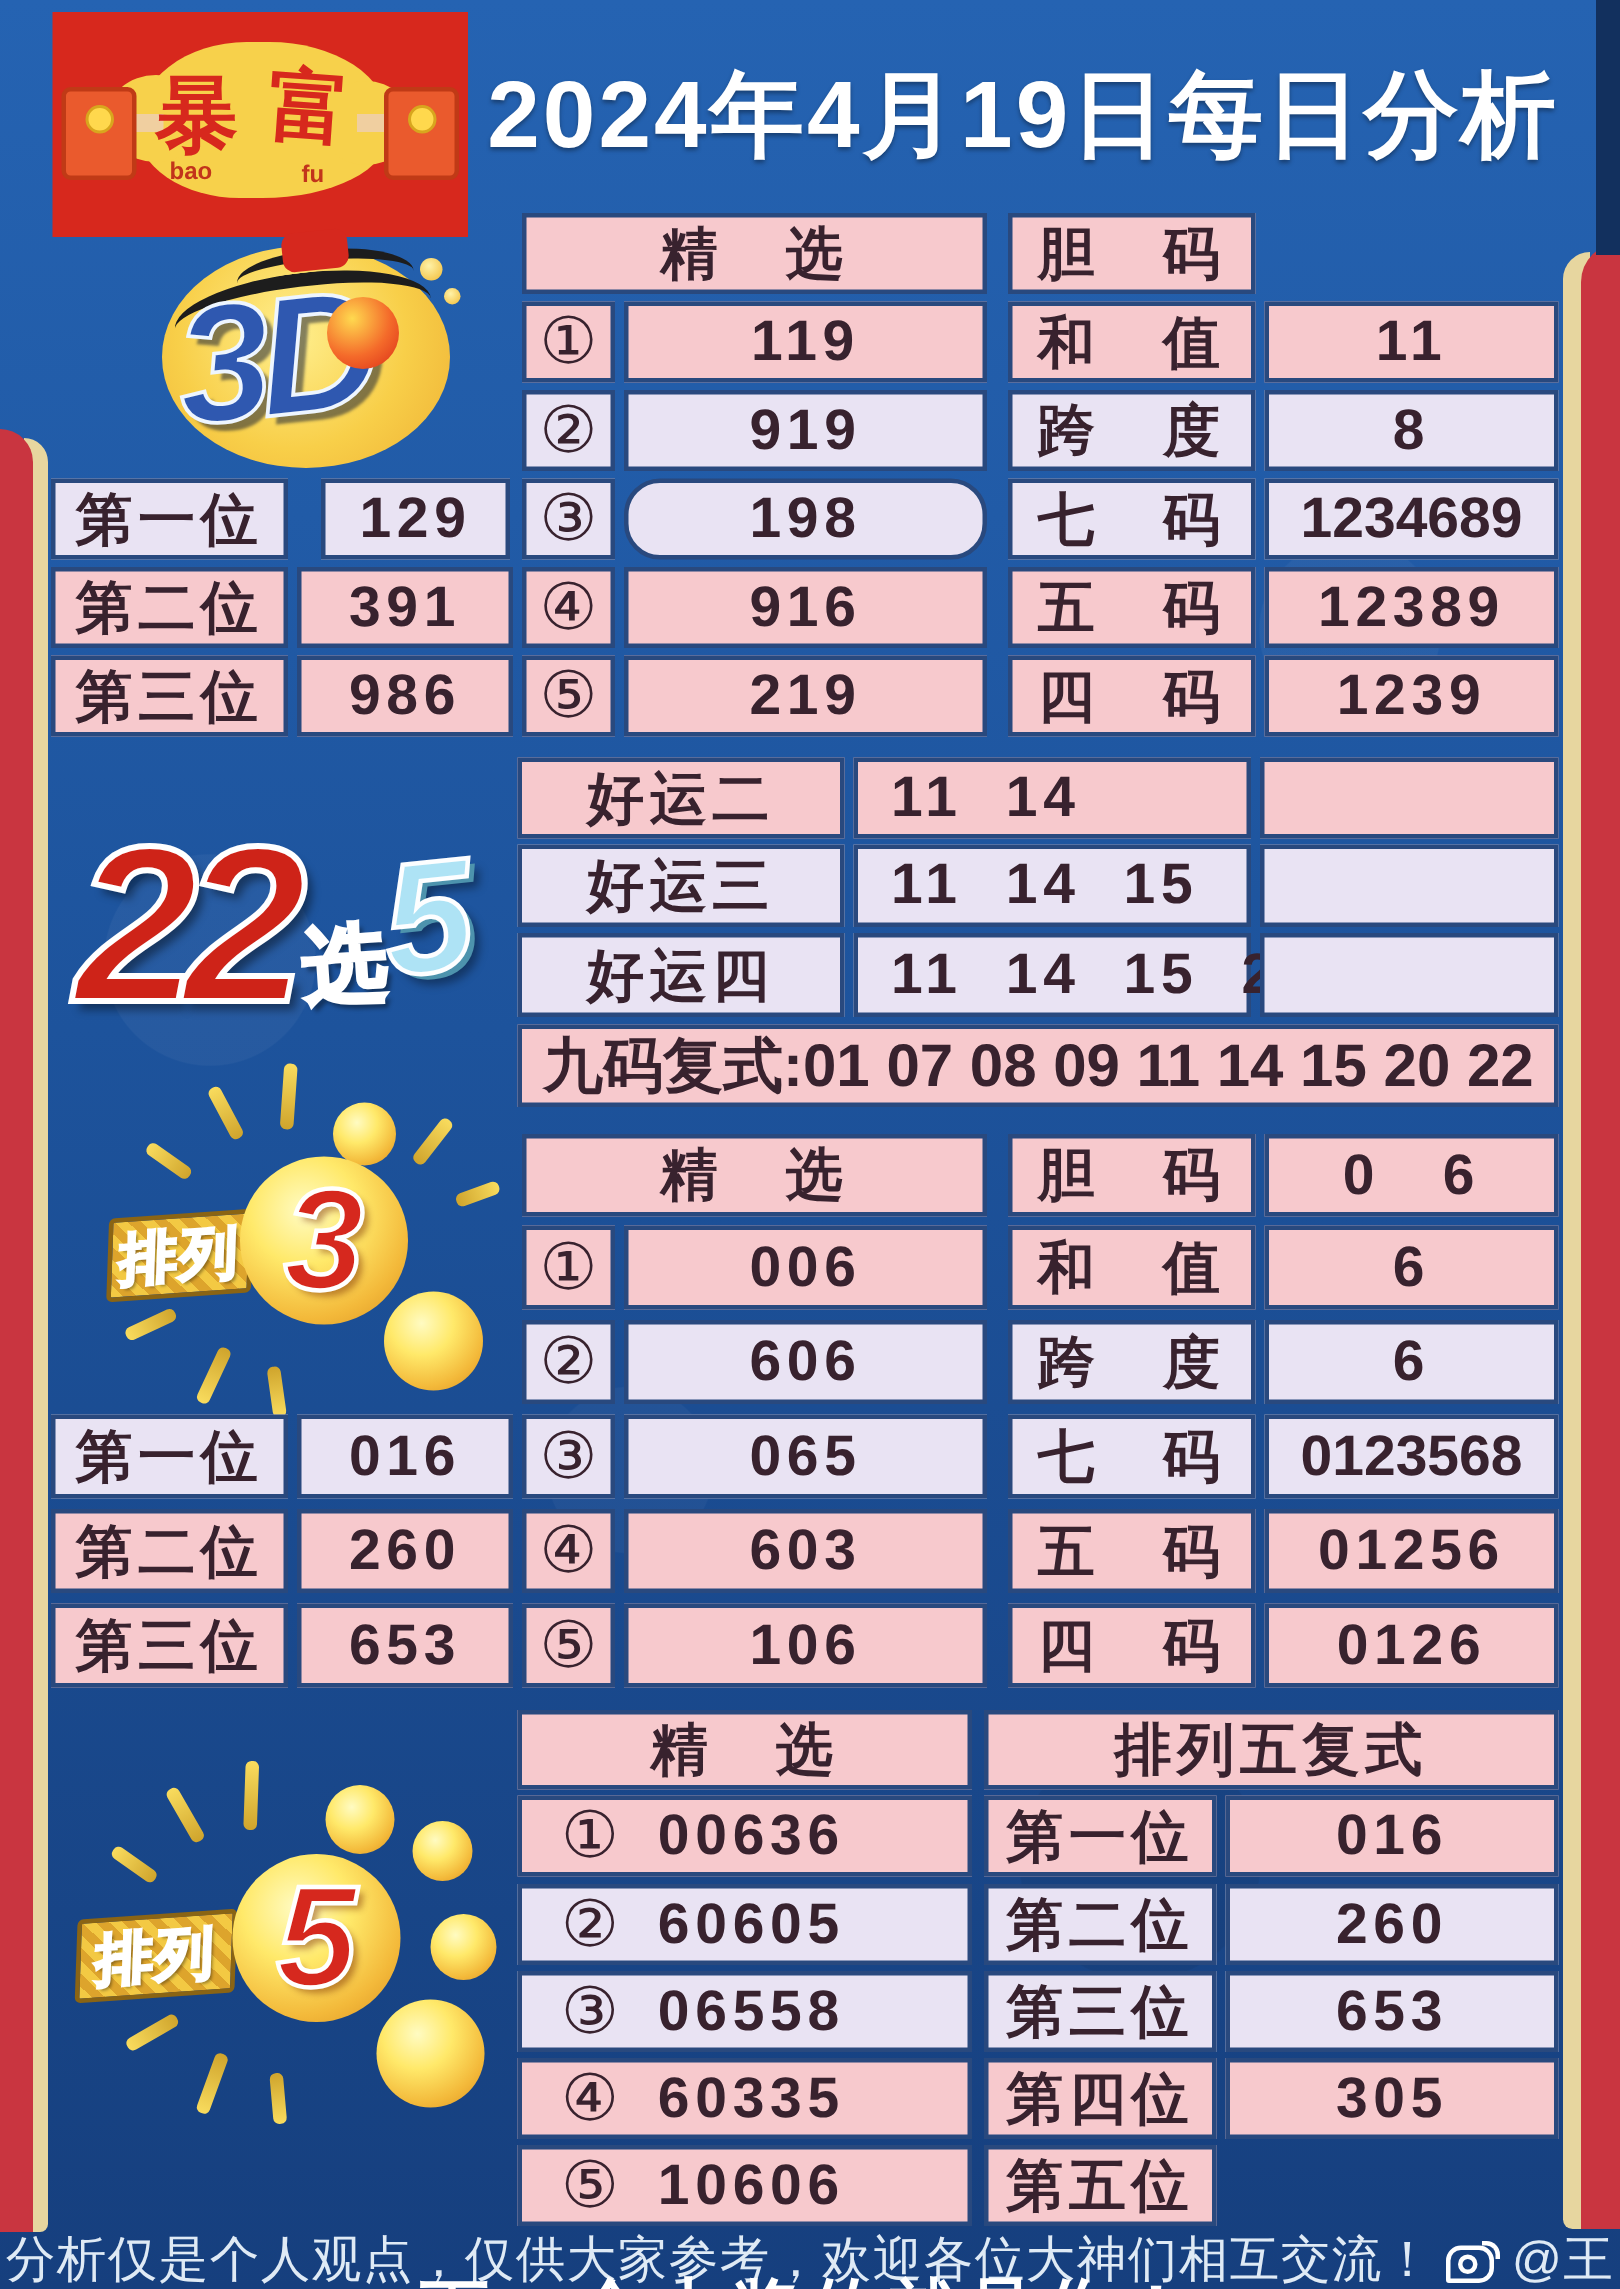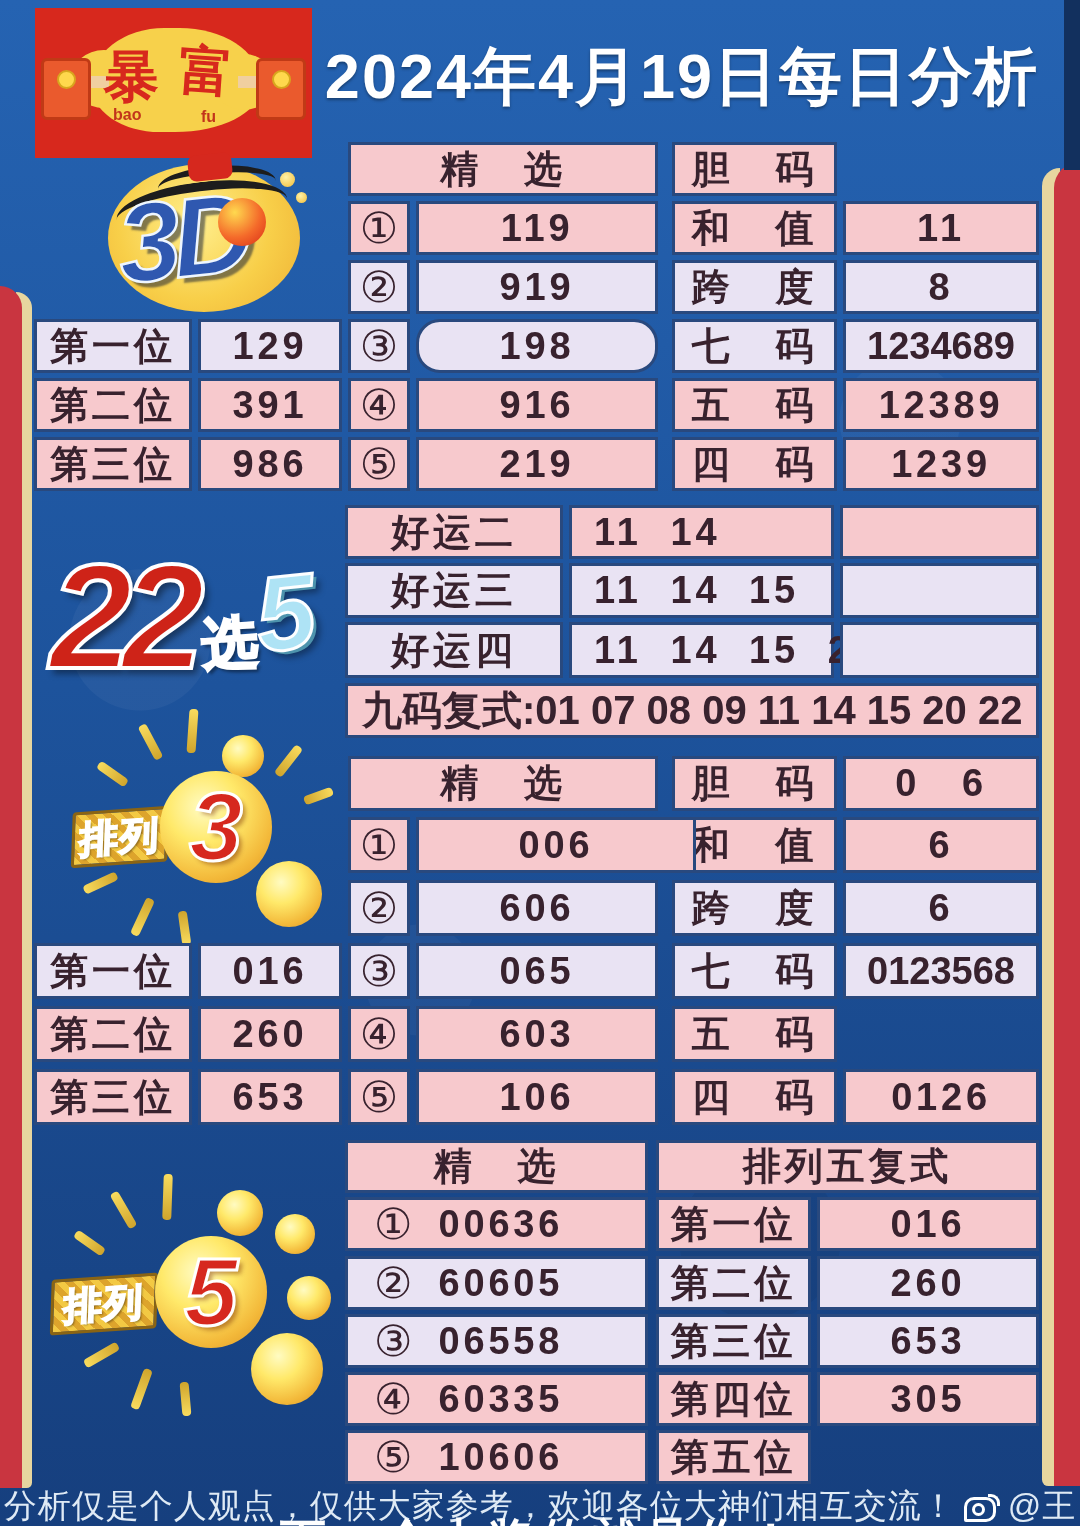--- a/index.html
+++ b/index.html
@@ -169,21 +169,21 @@
     <div class="cell pk num" style="width:62px;">④</div>
     <div class="cell pk" style="width:242px;">916</div>
   </div>
   <div class="row" style="left:348px;top:437px;height:54px;">
     <div class="cell pk num" style="width:62px;">⑤</div>
     <div class="cell pk" style="width:242px;">219</div>
   </div>
 
   <div class="row" style="left:34px;top:319px;height:54px;">
     <div class="cell lv" style="width:158px;">第一位</div>
-    <div class="cell lv" style="width:144px;">129</div>
+    <div class="cell lv" style="width:126px;margin-left:16px;">129</div>
   </div>
   <div class="row" style="left:34px;top:378px;height:54px;">
     <div class="cell pk" style="width:158px;">第二位</div>
     <div class="cell pk" style="width:144px;">391</div>
   </div>
   <div class="row" style="left:34px;top:437px;height:54px;">
     <div class="cell pk" style="width:158px;">第三位</div>
     <div class="cell pk" style="width:144px;">986</div>
   </div>
 
@@ -242,29 +242,30 @@
   <div class="row" style="left:672px;top:880px;height:56px;">
     <div class="cell lv" style="width:165px;">跨　度</div>
     <div class="cell lv" style="width:196px;">6</div>
   </div>
   <div class="row" style="left:672px;top:943px;height:56px;">
     <div class="cell lv" style="width:165px;">七　码</div>
     <div class="cell lv" style="width:196px;letter-spacing:0;">0123568</div>
   </div>
   <div class="row" style="left:672px;top:1006px;height:56px;">
     <div class="cell pk" style="width:165px;">五　码</div>
+    <div class="cell pk" style="width:196px;">01256</div>
   </div>
   <div class="row" style="left:672px;top:1069px;height:56px;">
     <div class="cell pk" style="width:165px;">四　码</div>
     <div class="cell pk" style="width:196px;">0126</div>
   </div>
 
   <div class="row" style="left:348px;top:817px;height:56px;">
     <div class="cell pk num" style="width:62px;">①</div>
-    <div class="cell pk" style="width:280px;">006</div>
+    <div class="cell pk" style="width:242px;">006</div>
   </div>
   <div class="row" style="left:348px;top:880px;height:56px;">
     <div class="cell lv num" style="width:62px;">②</div>
     <div class="cell lv" style="width:242px;">606</div>
   </div>
   <div class="row" style="left:348px;top:943px;height:56px;">
     <div class="cell lv num" style="width:62px;">③</div>
     <div class="cell lv" style="width:242px;">065</div>
   </div>
   <div class="row" style="left:348px;top:1006px;height:56px;">

